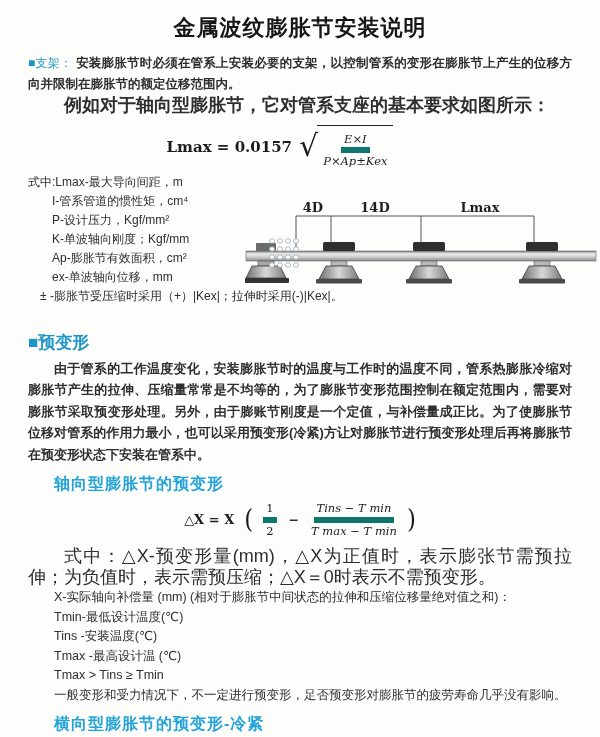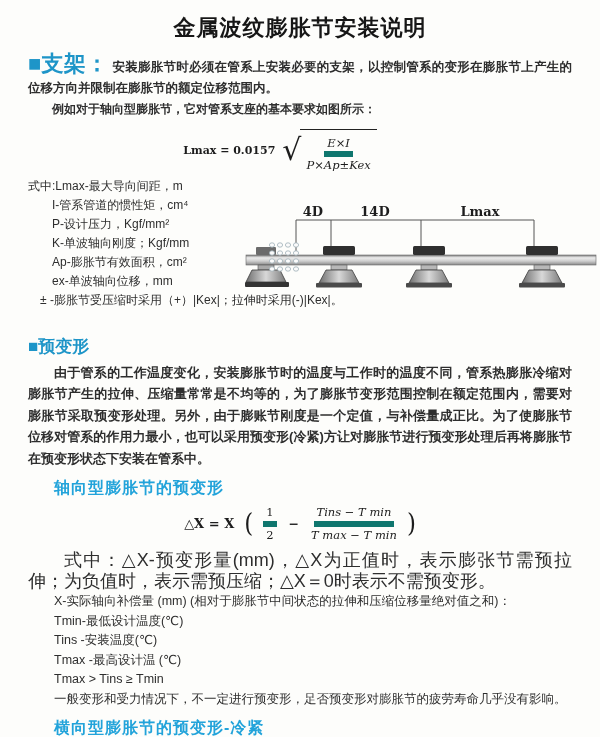--- a/index.html
+++ b/index.html
@@ -15,29 +15,29 @@
     font-family:"Liberation Sans","DejaVu Sans",sans-serif;
     color:var(--ink);
   }
   .title{
     margin:0;padding-top:13px;text-align:center;
     font-size:22px;font-weight:bold;color:#161616;letter-spacing:1px;
   }
   .content{padding:0 28px;}
   
   .sec-intro{margin:10px 0 0;font-size:12.5px;line-height:21px;font-weight:600;text-align:justify;}
-  .sec-head{color:var(--blue);font-size:22px;font-weight:bold;margin-right:4px;}
-  .example{margin:0;font-size:12px;line-height:21px;font-weight:600;text-indent:2em;}
+  .sec-head{color:var(--blue);font-size:12px;font-weight:normal;margin-right:4px;}
+  .example{margin:0;font-size:18px;line-height:21px;font-weight:600;text-indent:2em;}
   
   .formula{
     font-family:"DejaVu Serif","Liberation Serif",serif;color:#1c1c1c;
     display:flex;align-items:center;justify-content:center;
   }
   .f1{margin:9px 40px 4px 0;gap:2px;}
-  .f1 .lhs{font-weight:bold;font-size:11px;margin-right:5px;}
+  .f1 .lhs{font-weight:bold;font-size:15px;margin-right:5px;}
   .sqrt{font-size:30px;font-weight:400;line-height:1;transform:translateY(-1px);}
   .radicand{border-top:1.5px solid #222;padding:2px 6px 0;margin-left:-3px;}
   .frac{display:inline-flex;flex-direction:column;align-items:center;font-style:italic;font-size:11.5px;line-height:1.25;}
   .frac .num{border-bottom:6px solid #0f766e;padding:0 3px 1px;}
   .frac .den{padding-top:1px;}
   
   .vars-zone{position:relative;min-height:146px;}
   .vars{list-style:none;margin:2px 0 0;padding:0;font-size:12px;line-height:19px;}
   .vars li{white-space:nowrap;}
   .li-var{padding-left:24px;}

